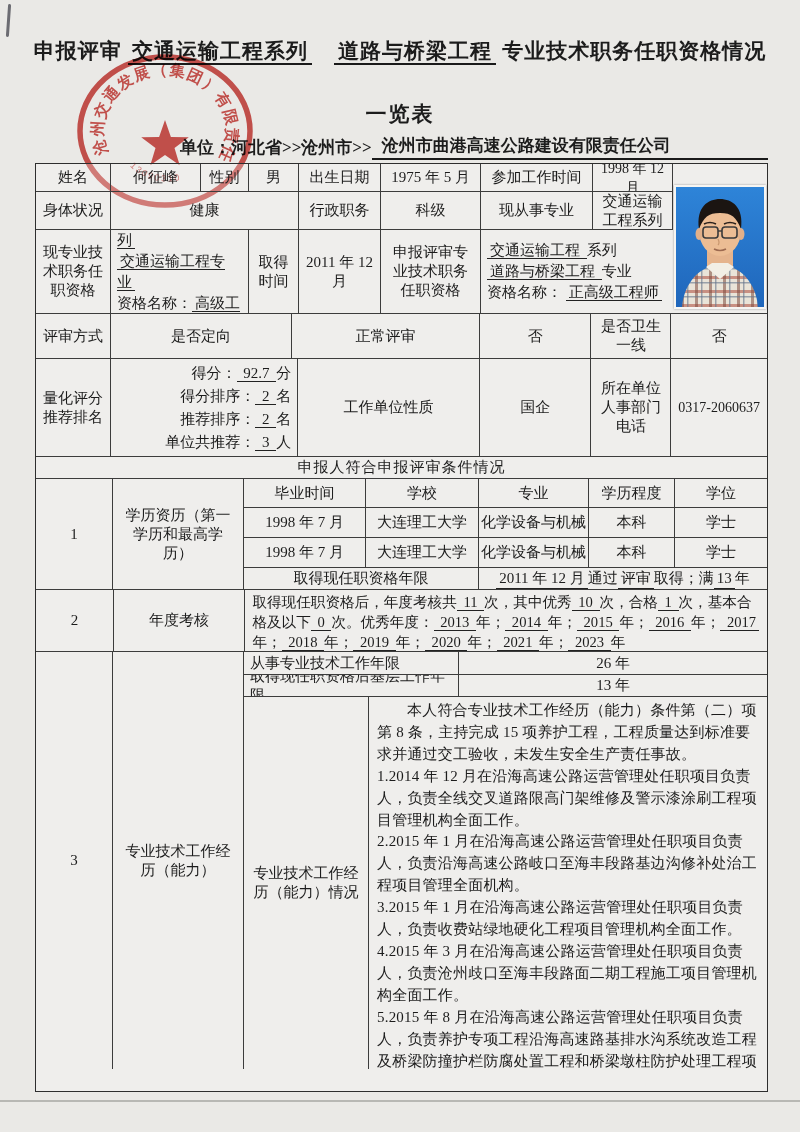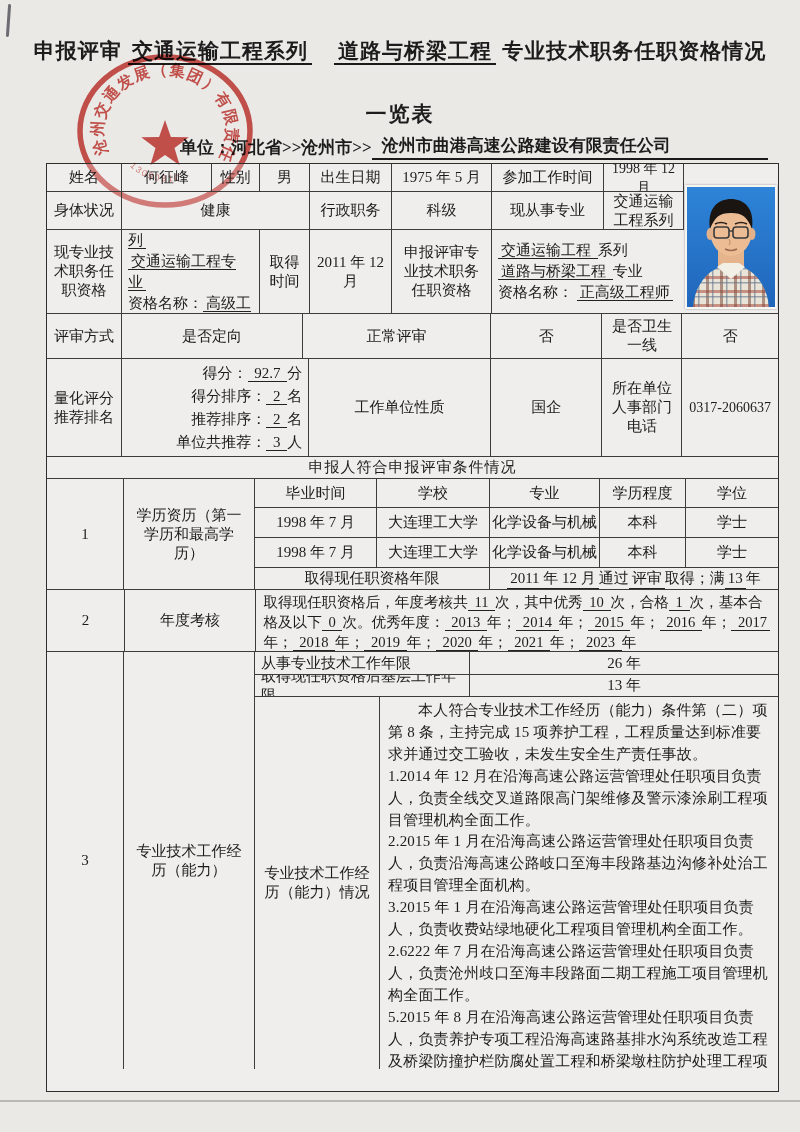--- a/index.html
+++ b/index.html
@@ -13,21 +13,21 @@
   .title{position:absolute;left:0;top:36px;width:800px;text-align:center;
     font-size:21px;font-weight:bold;letter-spacing:1px;line-height:30px}
   .title2{position:absolute;left:0;top:100px;width:800px;text-align:center;
     font-size:21px;font-weight:bold;letter-spacing:2px}
   .unitline{position:absolute;left:180px;top:134px;width:588px;display:flex;
     font-size:17px;font-weight:bold;align-items:flex-end;line-height:24px}
   .unitline .name{flex:1;border-bottom:2px solid #1a1a1a;padding-left:10px;white-space:nowrap}
   .title .u{border-bottom:2px solid #1a1a1a;padding:0 4px}
   .u{border-bottom:1.3px solid #222;padding:0 3px}
   
-  .tbl{position:absolute;left:46px;top:163px;width:733px;height:929px;
+  .tbl{position:absolute;left:35px;top:163px;width:733px;height:929px;
     border:1.6px solid #2e2e2e;box-sizing:border-box;background:rgba(255,255,255,0.25)}
   .row{display:flex}
   .c{box-sizing:border-box;border-right:1px solid #3c3c3c;border-bottom:1px solid #3c3c3c;
     display:flex;align-items:center;justify-content:center;text-align:center;
     font-size:15px;line-height:19px;overflow:hidden}
   .nr{border-right:none}
   .nb{border-bottom:none}
   .left{justify-content:flex-start;text-align:left}
   .stack{display:flex;flex-direction:column;box-sizing:border-box}
   .pad{padding:2px 6px}
@@ -241,20 +241,20 @@
         <div class="c left pad" style="width:215px">取得现任职资格后基层工作年限</div>
         <div class="c nr" style="width:308px">13 年</div>
       </div>
       <div class="row" style="height:372px">
         <div class="c pad nb" style="width:125px">专业技术工作经历（能力）情况</div>
         <div class="c nr nb exp" style="width:398px">
             <div class="ind">本人符合专业技术工作经历（能力）条件第（二）项第 8 条，主持完成 15 项养护工程，工程质量达到标准要求并通过交工验收，未发生安全生产责任事故。</div>
             <div>1.2014 年 12 月在沿海高速公路运营管理处任职项目负责人，负责全线交叉道路限高门架维修及警示漆涂刷工程项目管理机构全面工作。</div>
             <div>2.2015 年 1 月在沿海高速公路运营管理处任职项目负责人，负责沿海高速公路岐口至海丰段路基边沟修补处治工程项目管理全面机构。</div>
             <div>3.2015 年 1 月在沿海高速公路运营管理处任职项目负责人，负责收费站绿地硬化工程项目管理机构全面工作。</div>
-            <div>2.6222 年 7 月在沿海高速公路运营管理处任职项目负责人，负责沧州歧口至海丰段路面二期工程施工项目管理机构全面工作。</div>
+            <div>4.2015 年 3 月在沿海高速公路运营管理处任职项目负责人，负责沧州歧口至海丰段路面二期工程施工项目管理机构全面工作。</div>
             <div>5.2015 年 8 月在沿海高速公路运营管理处任职项目负责人，负责养护专项工程沿海高速路基排水沟系统改造工程及桥梁防撞护栏防腐处置工程和桥梁墩柱防护处理工程项目管理机构全面</div>
           </div>
       </div>
     </div>
   </div>
 
 </div>
 
 </body></html>

